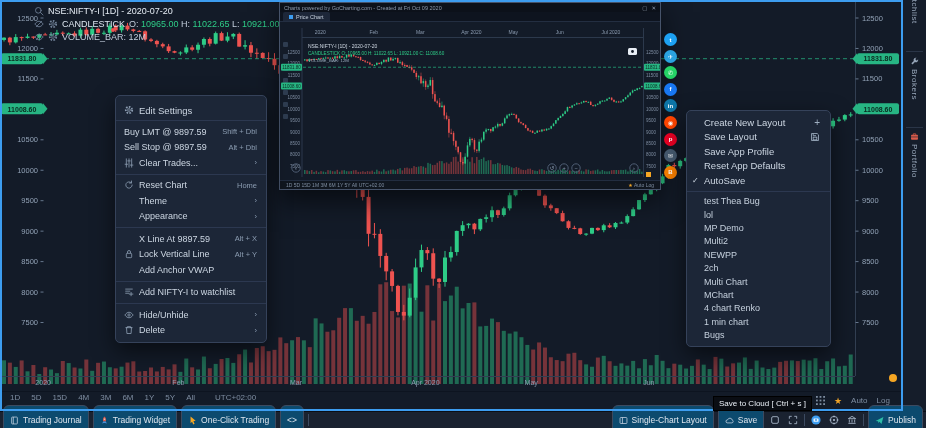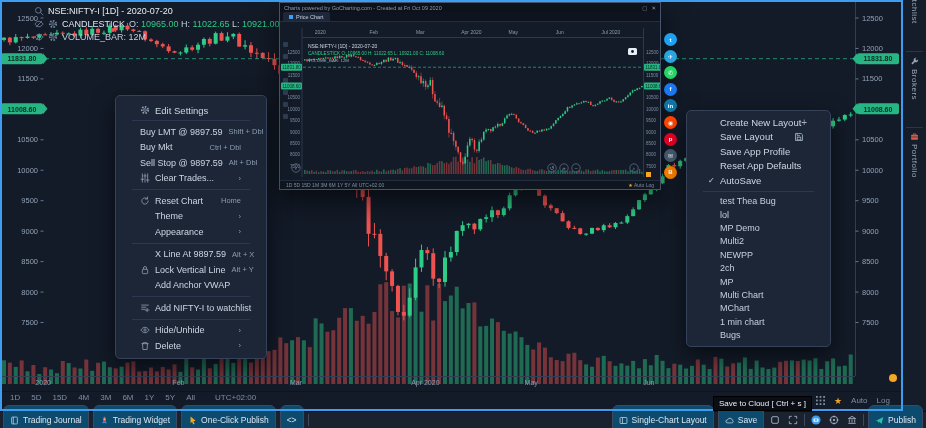--- a/index.html
+++ b/index.html
@@ -13,21 +13,21 @@
 .lrow{display:flex;align-items:center;gap:4px;height:13px;white-space:nowrap}
 .lrow .lic{color:#72839a;display:inline-flex}
 .lrow .lic svg{width:10px;height:10px}
 .sym{color:#e6edf5;font-size:9px}
 .study{color:#dde6f0;font-size:9px}
 .ohlc{font-size:9px}
 .ohlc .k{color:#c2cddc}.ohlc .v{color:#2ecc87}
 .vol{color:#c2cddc;font-size:9px}
 .red-dot{position:absolute;left:111px;top:28px;width:4px;height:4px;border-radius:50%;background:#ef5350;z-index:3}
 
-.menu{position:absolute;background:#1c2637;border:1px solid #35425a;border-radius:5px;box-shadow:0 8px 22px rgba(0,0,0,.55);padding:4px 16px;z-index:7}
+.menu{position:absolute;background:#1c2637;border:1px solid #35425a;border-radius:5px;box-shadow:0 8px 22px rgba(0,0,0,.55);padding:4px 0;z-index:7}
 #ctx-menu{left:115px;top:95px;width:152px}
 .mi{display:flex;align-items:center;height:15.5px;padding:0 9px 0 8px;color:#ccd6e2;font-size:9px;white-space:nowrap}
 .mi-head{height:21px;border-bottom:1px solid #2c3850;margin-bottom:3px;font-size:9.5px}
 .mi-ic{width:15px;flex:0 0 15px;color:#8a9bb0;display:inline-flex}
 .mi-ic svg{width:10px;height:10px}
 .mi-rt{margin-left:auto;color:#8b9cb1;font-size:7.5px;padding-left:6px}
 .msep{height:1px;background:#2c3850;margin:3px 0}
 #layout-menu{left:686px;top:110px;width:145px}
 .lm-row{display:flex;align-items:center;height:14.5px;padding:0 10px 0 5px;color:#ccd6e2;font-size:9.5px;white-space:nowrap}
 .lm-chk{width:12px;flex:0 0 12px;color:#cfd8e3;font-size:8px}
@@ -1188,24 +1188,20 @@
             <circle cx="6" cy="6" r="1.6"></circle>
           </svg>
         </span>
         <span class="mi-lb">Edit Settings</span>
       </div>
       <div class="mi">
         <span class="mi-lb">Buy LMT @ 9897.59</span>
         <span class="mi-rt">Shift + Dbl</span>
       </div>
       <div class="mi">
-        <span class="mi-lb">Buy Mkt</span>
-        <span class="mi-rt">Ctrl + Dbl</span>
-      </div>
-      <div class="mi">
         <span class="mi-lb">Sell Stop @ 9897.59</span>
         <span class="mi-rt">Alt + Dbl</span>
       </div>
       <div class="mi">
         <span class="mi-ic">
           <svg viewBox="0 0 12 12" stroke="currentColor" fill="none" stroke-linecap="round">
             <path d="M2.8 1v10M6 1v10M9.2 1v10M1.3 7.5h3M4.5 3.5h3M7.7 8.5h3"></path>
           </svg>
         </span>
         <span class="mi-lb">Clear Trades...</span>
@@ -1311,23 +1307,23 @@
         <span class="lm-chk">✓</span>
         <span>AutoSave</span>
       </div>
       <div class="msep"></div>
       <div class="sv-row">test Thea Bug</div>
       <div class="sv-row">lol</div>
       <div class="sv-row">MP Demo</div>
       <div class="sv-row">Multi2</div>
       <div class="sv-row">NEWPP</div>
       <div class="sv-row">2ch</div>
-      <div class="sv-row">MP</div>
       <div class="sv-row">Multi Chart</div>
       <div class="sv-row">MChart</div>
+      <div class="sv-row">4 chart Renko</div>
       <div class="sv-row">1 min chart</div>
       <div class="sv-row">Bugs</div>
     </div>
 
   <div class="sidebar" id="sidebar">
       <div class="side-tab" style="top: -13px;">
         <span class="vtext">Watchlist</span>
       </div>
       <div class="side-tab" style="top: 57px;">
         <span style="display: inline-flex;">
@@ -1405,21 +1401,21 @@
           </svg>
         </span>
         <span>Trading Widget</span>
       </div>
       <div class="bbtn">
         <span class="bic">
           <svg viewBox="0 0 12 12">
             <path d="M3.4.8l6.8 5.6-3 .5 1.6 3.4-1.8.9-1.6-3.4-2 2z" fill="#f5a623"></path>
           </svg>
         </span>
-        <span>One-Click Publish</span>
+        <span>One-Click Trading</span>
       </div>
       <div class="bbtn">
         <span>&lt;&gt;</span>
       </div>
       <div class="bdiv"></div>
       <div class="bspacer"></div>
       <div class="bbtn">
         <span class="bic">
           <svg viewBox="0 0 12 12" fill="none" stroke="currentColor">
             <rect x="1.4" y="2" width="9.2" height="8" rx="1"></rect>

